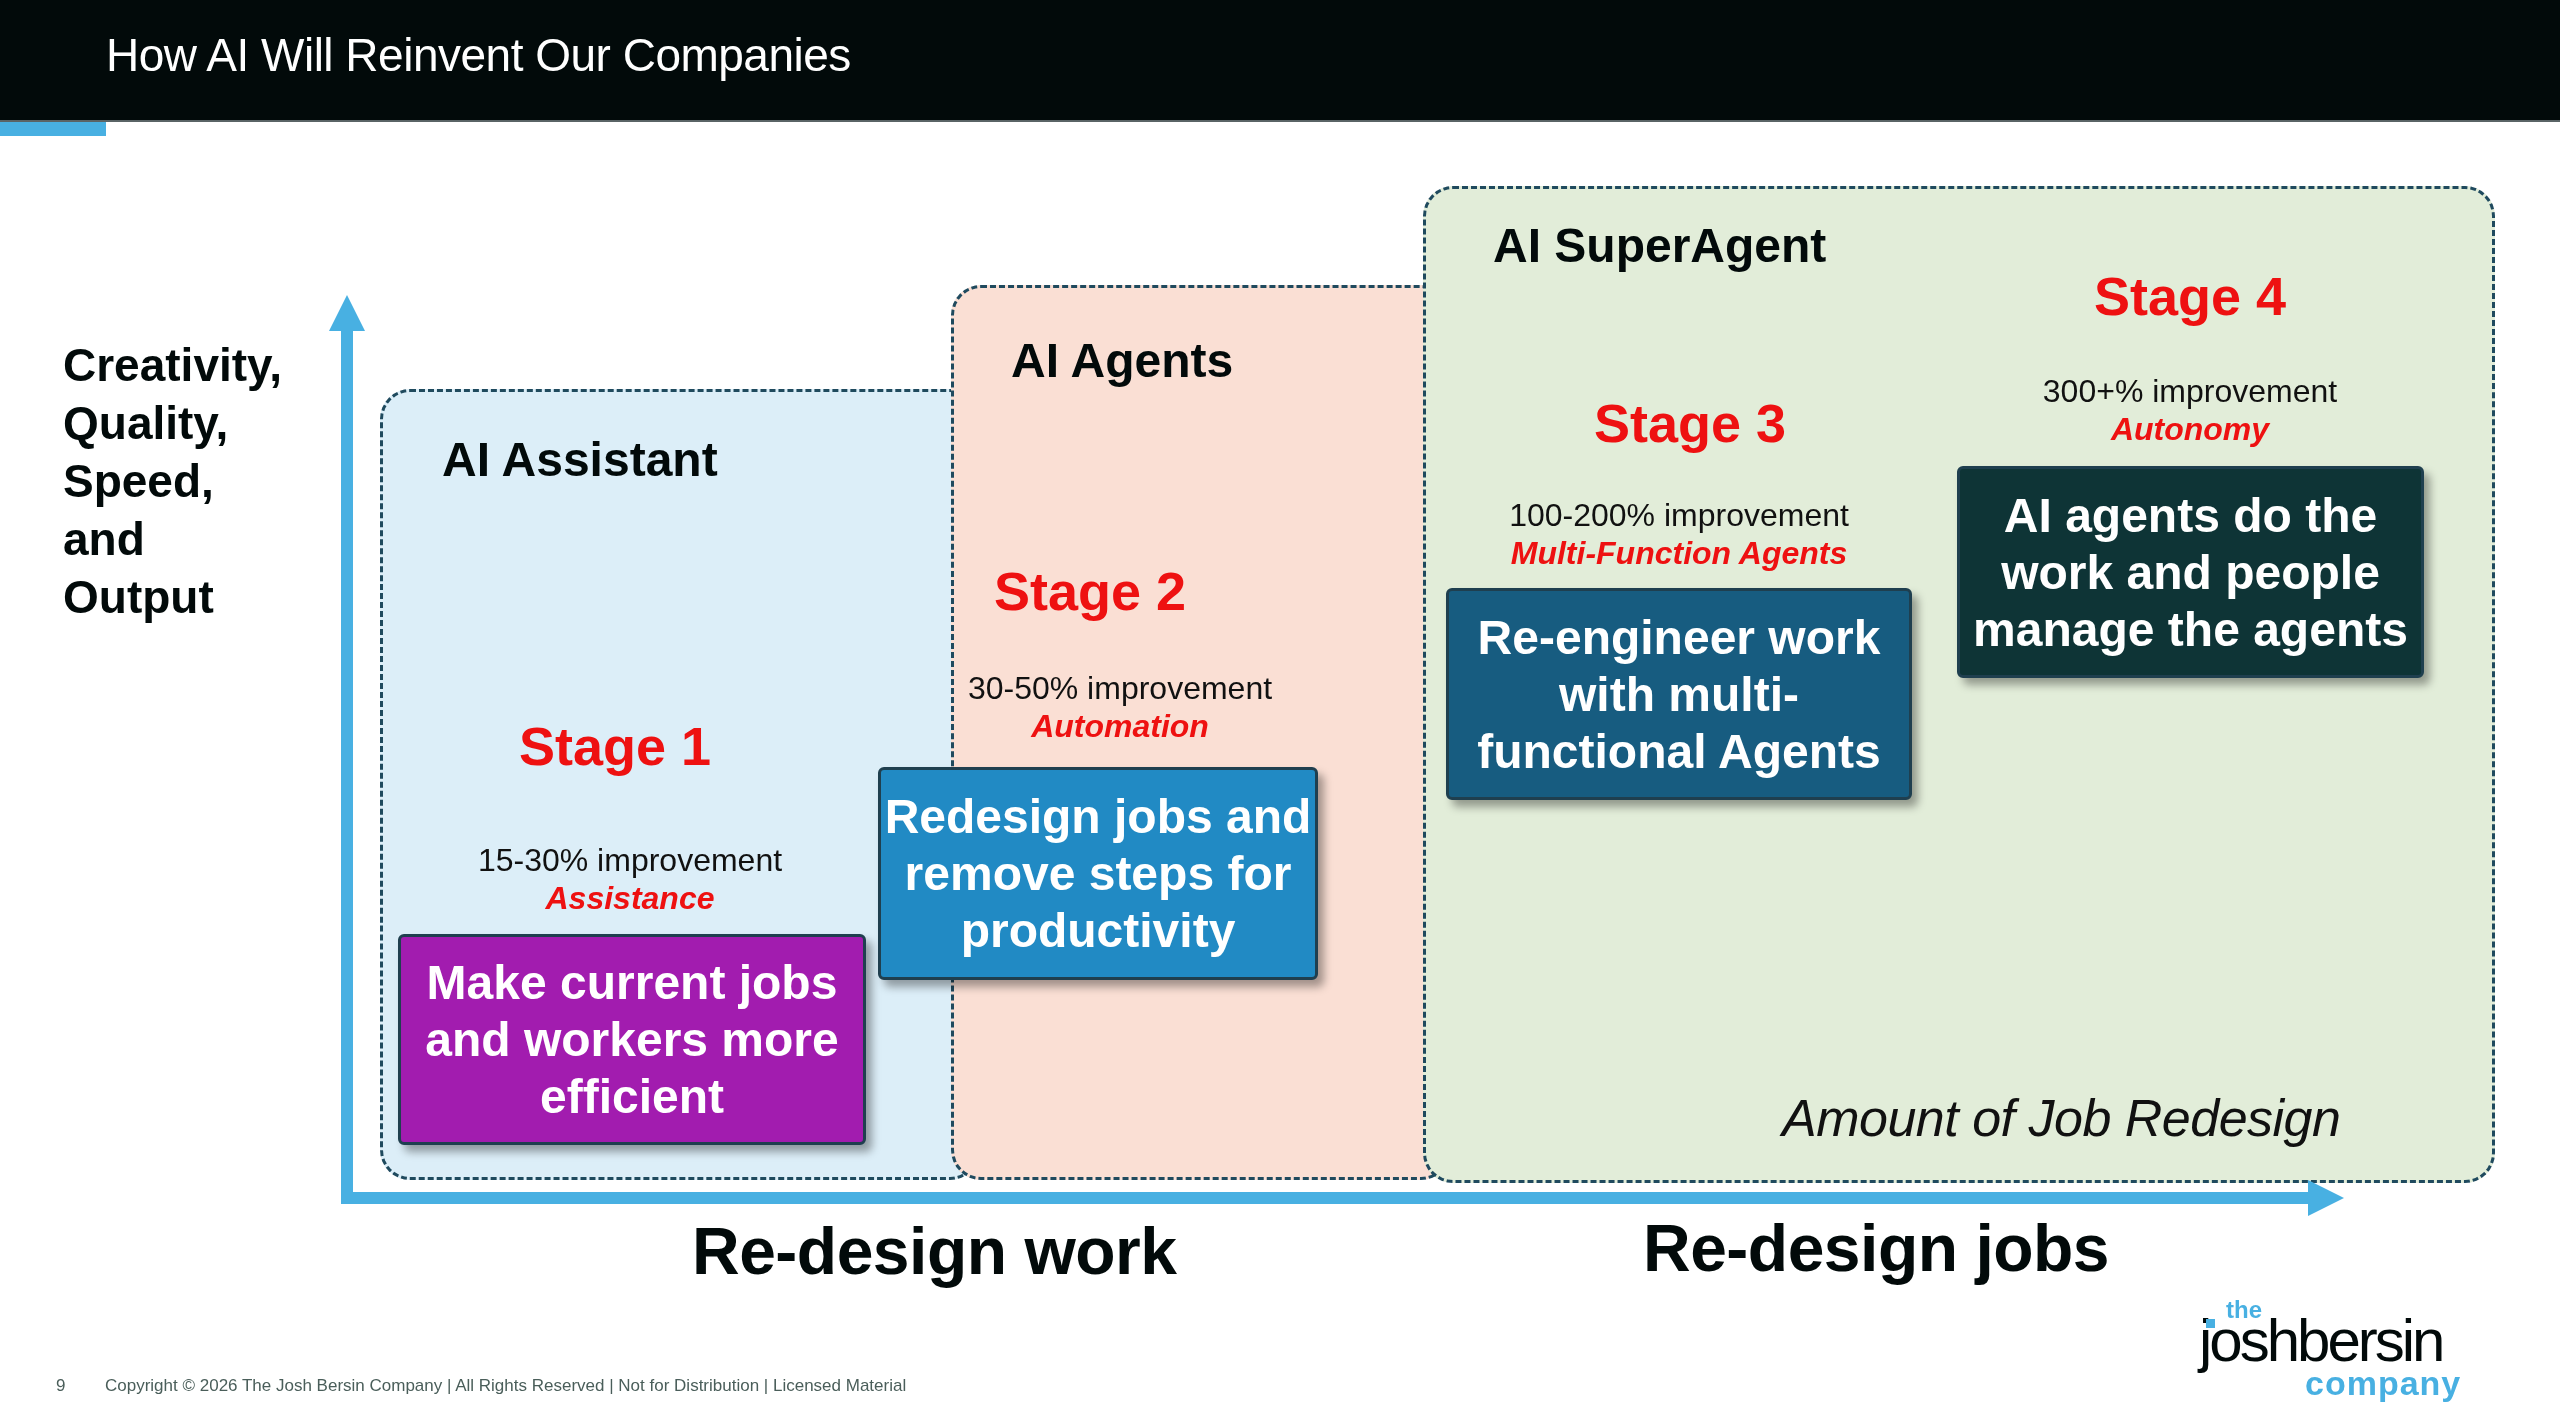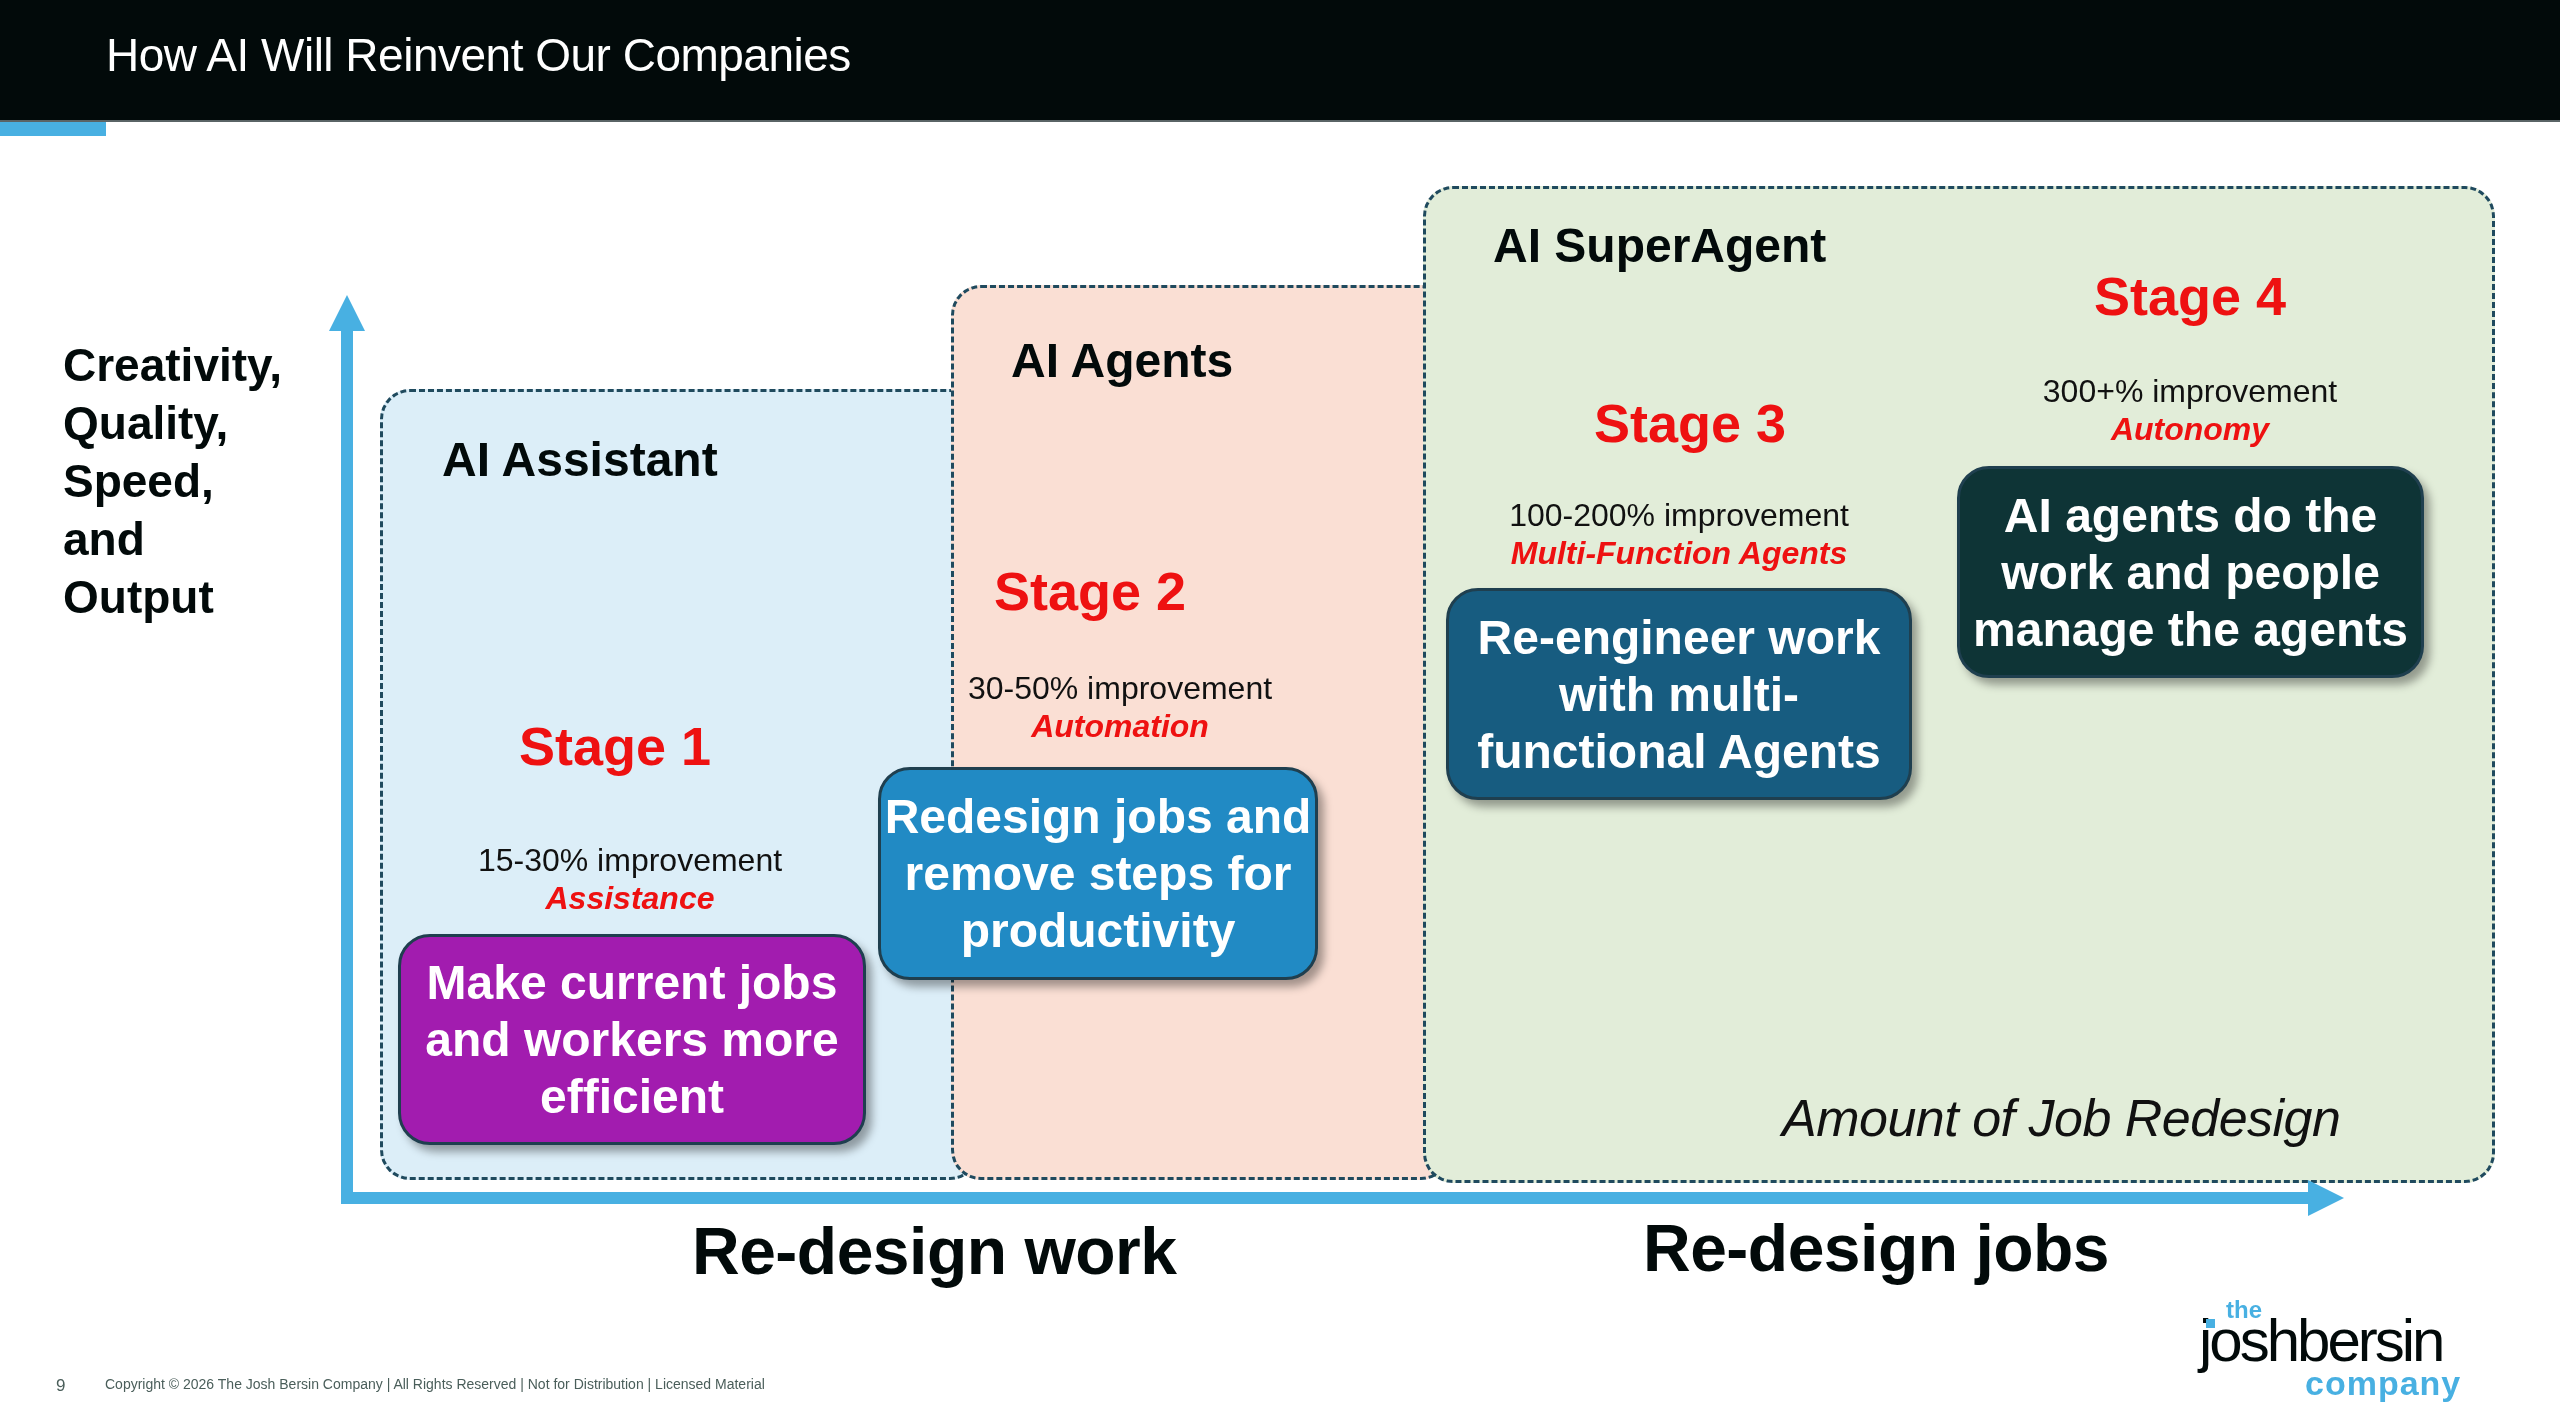--- a/index.html
+++ b/index.html
@@ -18,21 +18,21 @@
     .zone-blue { left:380px; top:389px; width:600px; height:791px; background:#DCEEF8; }
     .zone-peach { left:951px; top:285px; width:500px; height:895px; background:#FADFD4; }
     .zone-green { left:1423px; top:186px; width:1072px; height:997px; background:#E2EDD9; }
 
     .zone-title { font-size:48px; font-weight:bold; color:#020A0A; white-space:nowrap; }
     .stage { font-size:54px; font-weight:bold; color:#EE1111; white-space:nowrap; text-align:center; }
     .improve { font-size:32px; color:#111111; white-space:nowrap; text-align:center; }
     .mode { font-size:32px; font-weight:bold; font-style:italic; color:#EE1111; white-space:nowrap; text-align:center; }
 
     .card {
-      border:3px solid #1F3F4F; border-radius:32px; box-sizing:border-box;
+      border:3px solid #1F3F4F; border-radius:6px; box-sizing:border-box;
       color:#ffffff; font-weight:bold; font-size:48px; line-height:57px;
       display:flex; align-items:center; justify-content:center; text-align:center;
       box-shadow:6px 7px 8px rgba(0,0,0,0.35);
     }
     .card1 { left:398px; top:934px; width:468px; height:211px; background:#a21caf; }
     .card2 { left:878px; top:767px; width:440px; height:213px; background:#218AC4; }
     .card3 { left:1446px; top:588px; width:466px; height:212px; background:#175C80; }
     .card4 { left:1957px; top:466px; width:467px; height:212px; background:#0E3436; }
 
     .amount { left:1782px; top:1088px; font-size:52px; font-style:italic; color:#111111; white-space:nowrap; letter-spacing:-0.5px; }
@@ -40,21 +40,21 @@
     .yaxis-line { left:341px; top:320px; width:12px; height:884px; background:#48B0E2; }
     .yaxis-head { left:329px; top:295px; width:0; height:0; border-left:18px solid transparent; border-right:18px solid transparent; border-bottom:36px solid #48B0E2; }
     .xaxis-line { left:341px; top:1192px; width:1980px; height:12px; background:#48B0E2; }
     .xaxis-head { left:2308px; top:1180px; width:0; height:0; border-top:18px solid transparent; border-bottom:18px solid transparent; border-left:36px solid #48B0E2; }
 
     .xlabel { font-size:66px; font-weight:bold; color:#020A0A; white-space:nowrap; letter-spacing:-0.5px; }
     .xlabel-work { left:692px; top:1213px; }
     .xlabel-jobs { left:1643px; top:1210px; }
 
     .footer-page { left:56px; top:1376px; font-size:17px; color:#4A5E5A; }
-    .footer-copy { left:105px; top:1376px; font-size:14px; color:#4A5E5A; white-space:nowrap; }
+    .footer-copy { left:105px; top:1376px; font-size:17px; color:#4A5E5A; white-space:nowrap; }
 
     .logo-the { left:2226px; top:1296px; font-size:24px; font-weight:bold; color:#48B0E2; }
     .logo-main { left:2199px; top:1306px; font-size:60px; font-weight:normal; color:#020A0A; letter-spacing:-3px; white-space:nowrap; }
     .logo-company { left:2305px; top:1364px; font-size:34px; font-weight:bold; color:#48B0E2; letter-spacing:1px; }
     .logo-dot { left:2206px; top:1319px; width:9px; height:9px; background:#48B0E2; }
   </style>
 </head>
 <body>
 
 <div class="abs header"></div>

